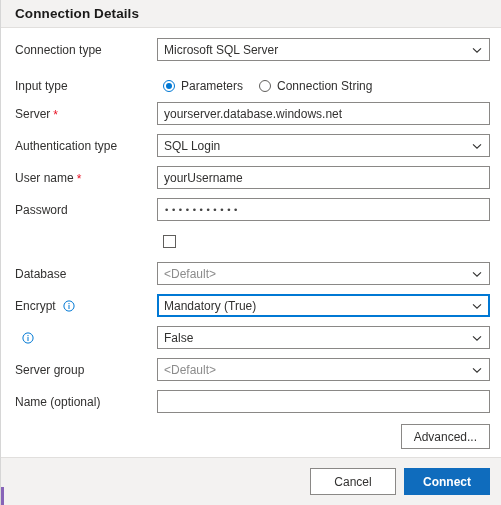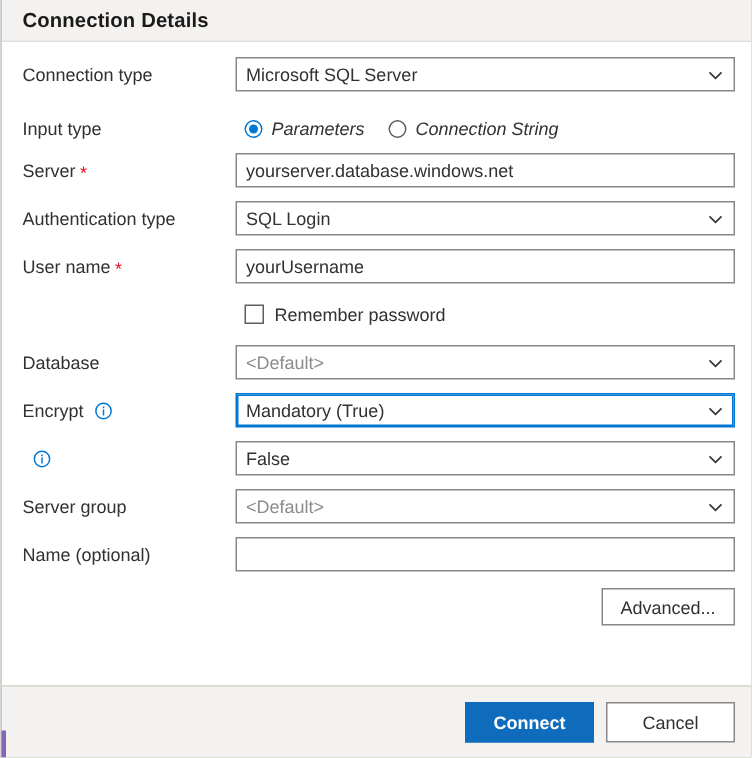--- a/index.html
+++ b/index.html
@@ -16,21 +16,21 @@
     overflow: hidden;
     position: relative;
   }
 
   .dialog {
     position: relative;
     width: 501px;
     height: 505px;
     box-sizing: border-box;
     border-left: 1px solid #d6d6d6;
-    background: #4d7c0f;
+    background: #f0abfc;
     display: flex;
     flex-direction: column;
   }
 
   
   .dialog-header {
     height: 28px;
     min-height: 28px;
     background: #f3f2f1;
     border-bottom: 1px solid #e1dfdd;
@@ -146,21 +146,20 @@
     gap: 16px;
     padding-left: 6px;
   }
   .radio-item {
     display: flex;
     align-items: center;
     gap: 6px;
     font-size: 12px;
     color: #323130;
     white-space: nowrap;
-    font-style: italic;
   }
   .radio-mark {
     width: 12px;
     height: 12px;
     border-radius: 50%;
     border: 1px solid #605e5c;
     box-sizing: border-box;
     background: #fff;
     position: relative;
     flex: 0 0 auto;
@@ -323,26 +322,33 @@
     <div class="row">
       <div class="lbl">
         <span>User name</span>
         <span class="req">*</span>
       </div>
       <div class="ctl">
         <span class="val">yourUsername</span>
       </div>
     </div>
 
+    <div class="row">
+      <div class="lbl">
+        <span>Password</span>
+      </div>
+      <div class="ctl">
+        <span class="val pw-dots">•••••••••••</span>
+      </div>
+    </div>
 
     <div class="check-row">
       <div class="lbl"></div>
       <div class="check-wrap">
         <span class="check-mark"></span>
-        <span class="check-label">Remember password</span>
       </div>
     </div>
 
     <div class="row">
       <div class="lbl">
         <span>Database</span>
       </div>
       <div class="ctl">
         <span class="val placeholder">&lt;Default&gt;</span>
         <span class="chev">
@@ -417,18 +423,18 @@
       </div>
     </div>
 
     <div class="adv-row">
       <button class="btn">Advanced...</button>
     </div>
 
   </div>
 
   <div class="dialog-footer">
+    <button class="btn">Cancel</button>
     <button class="btn primary">Connect</button>
-    <button class="btn">Cancel</button>
   </div>
 
   <div class="accent-strip"></div>
 </div>
 
 </body></html>

